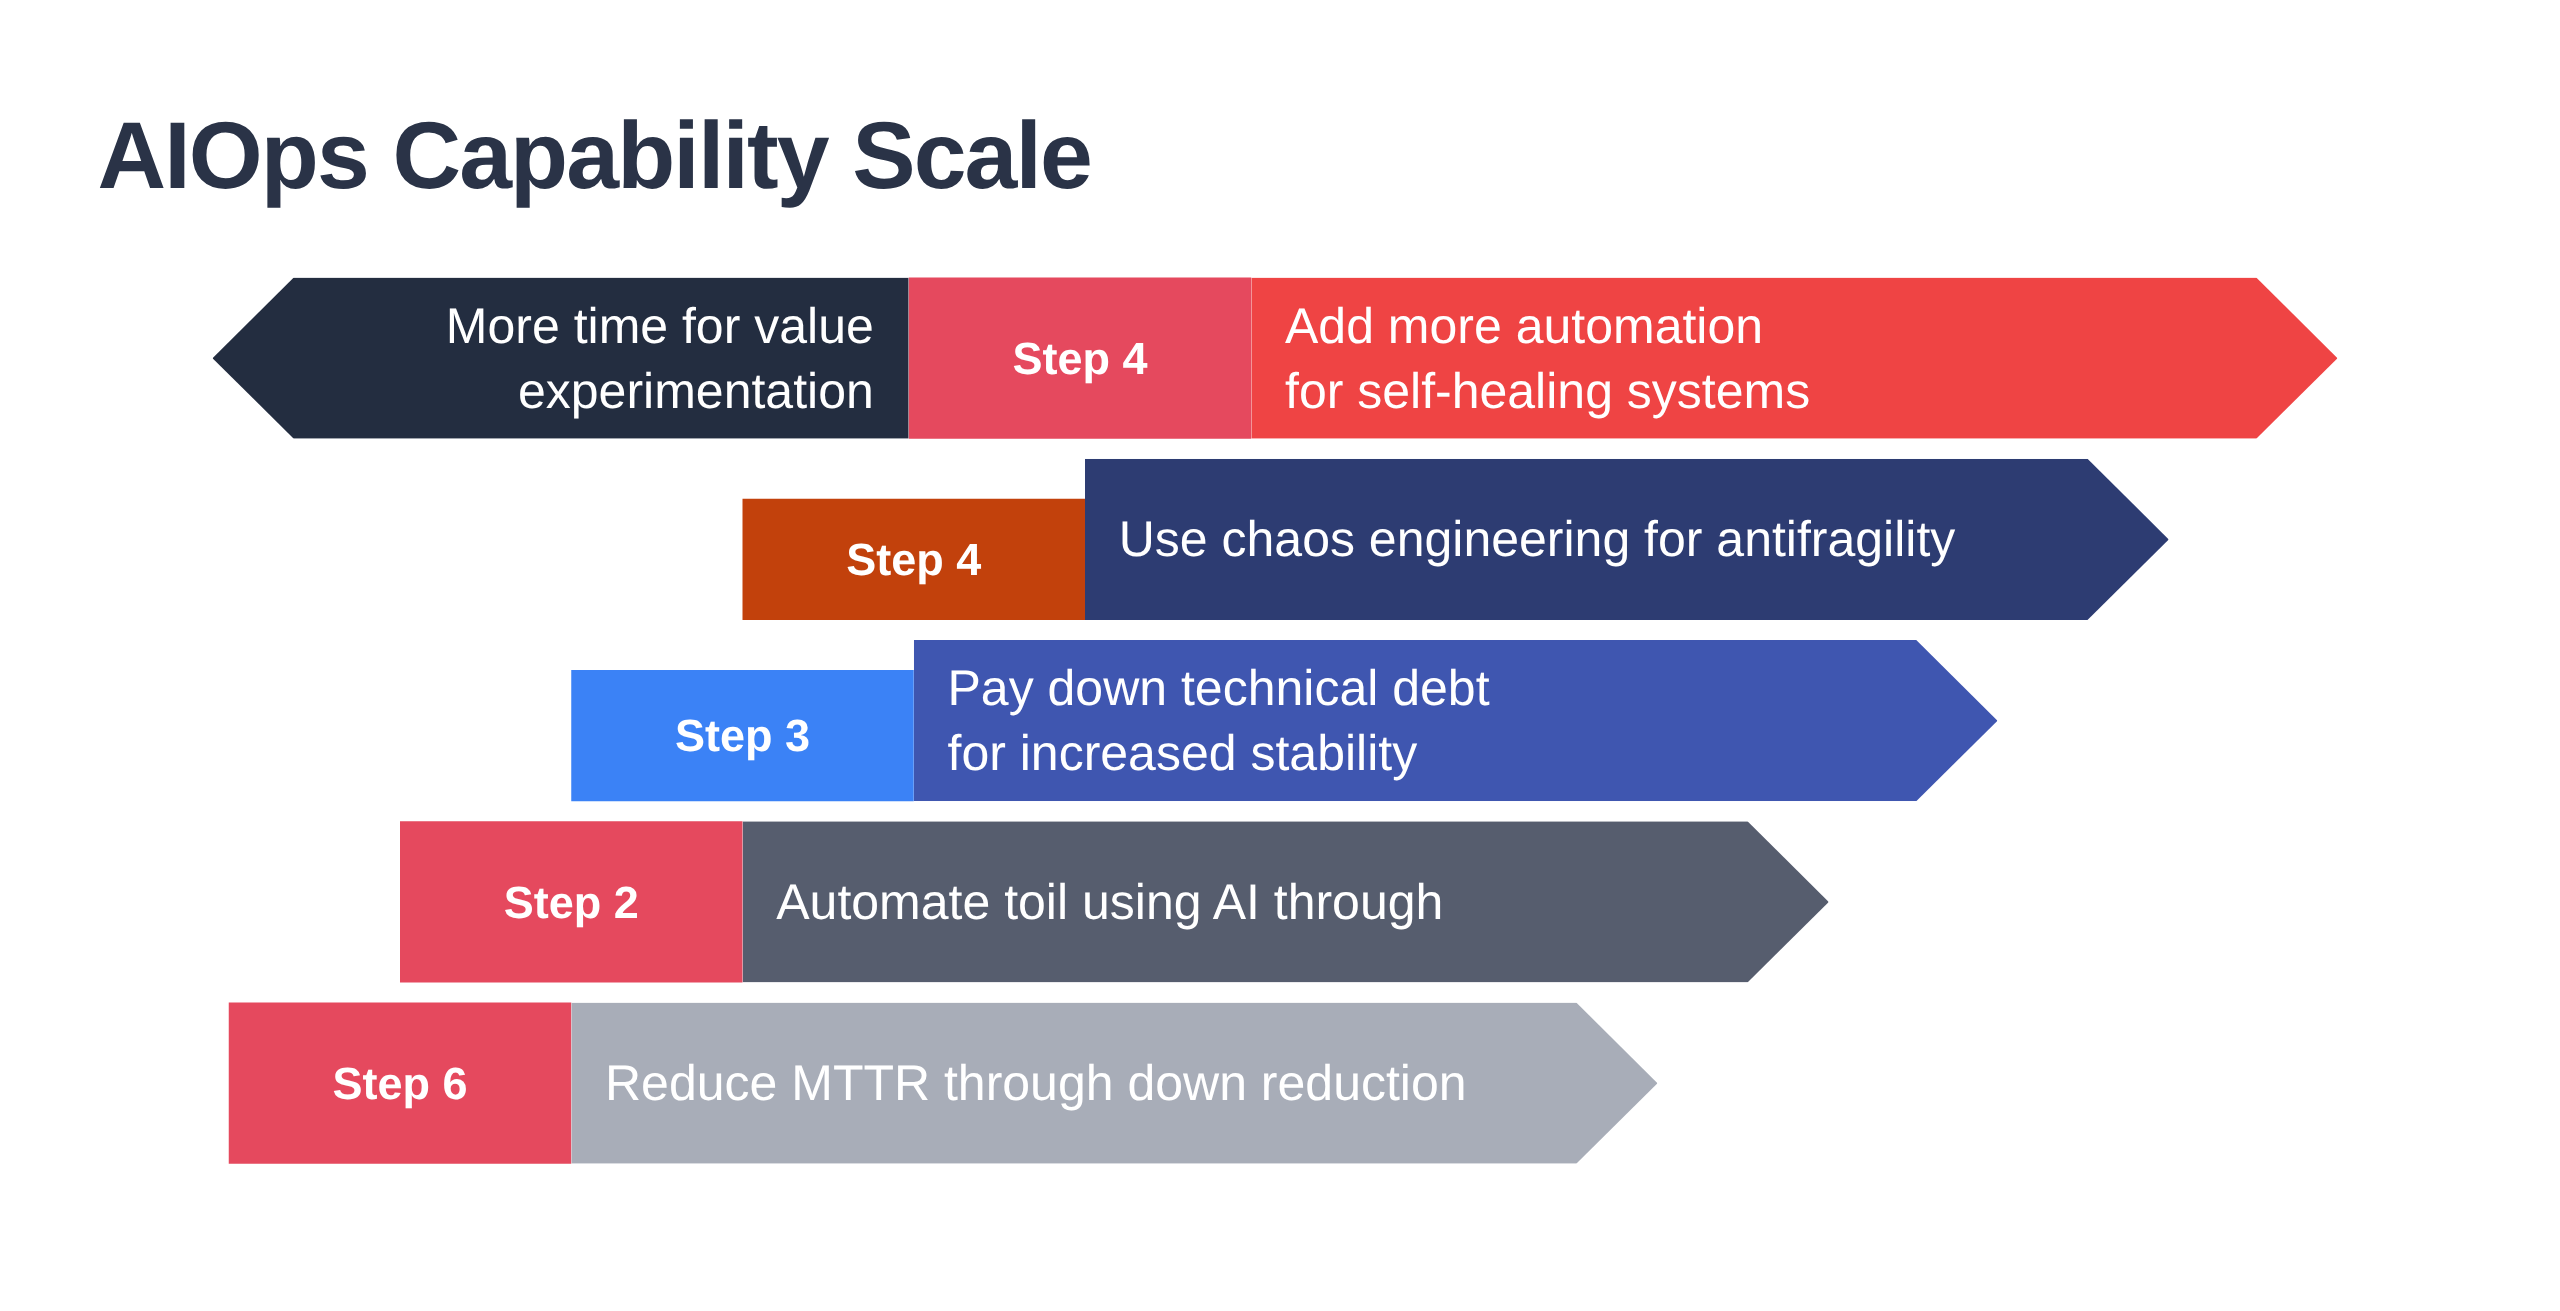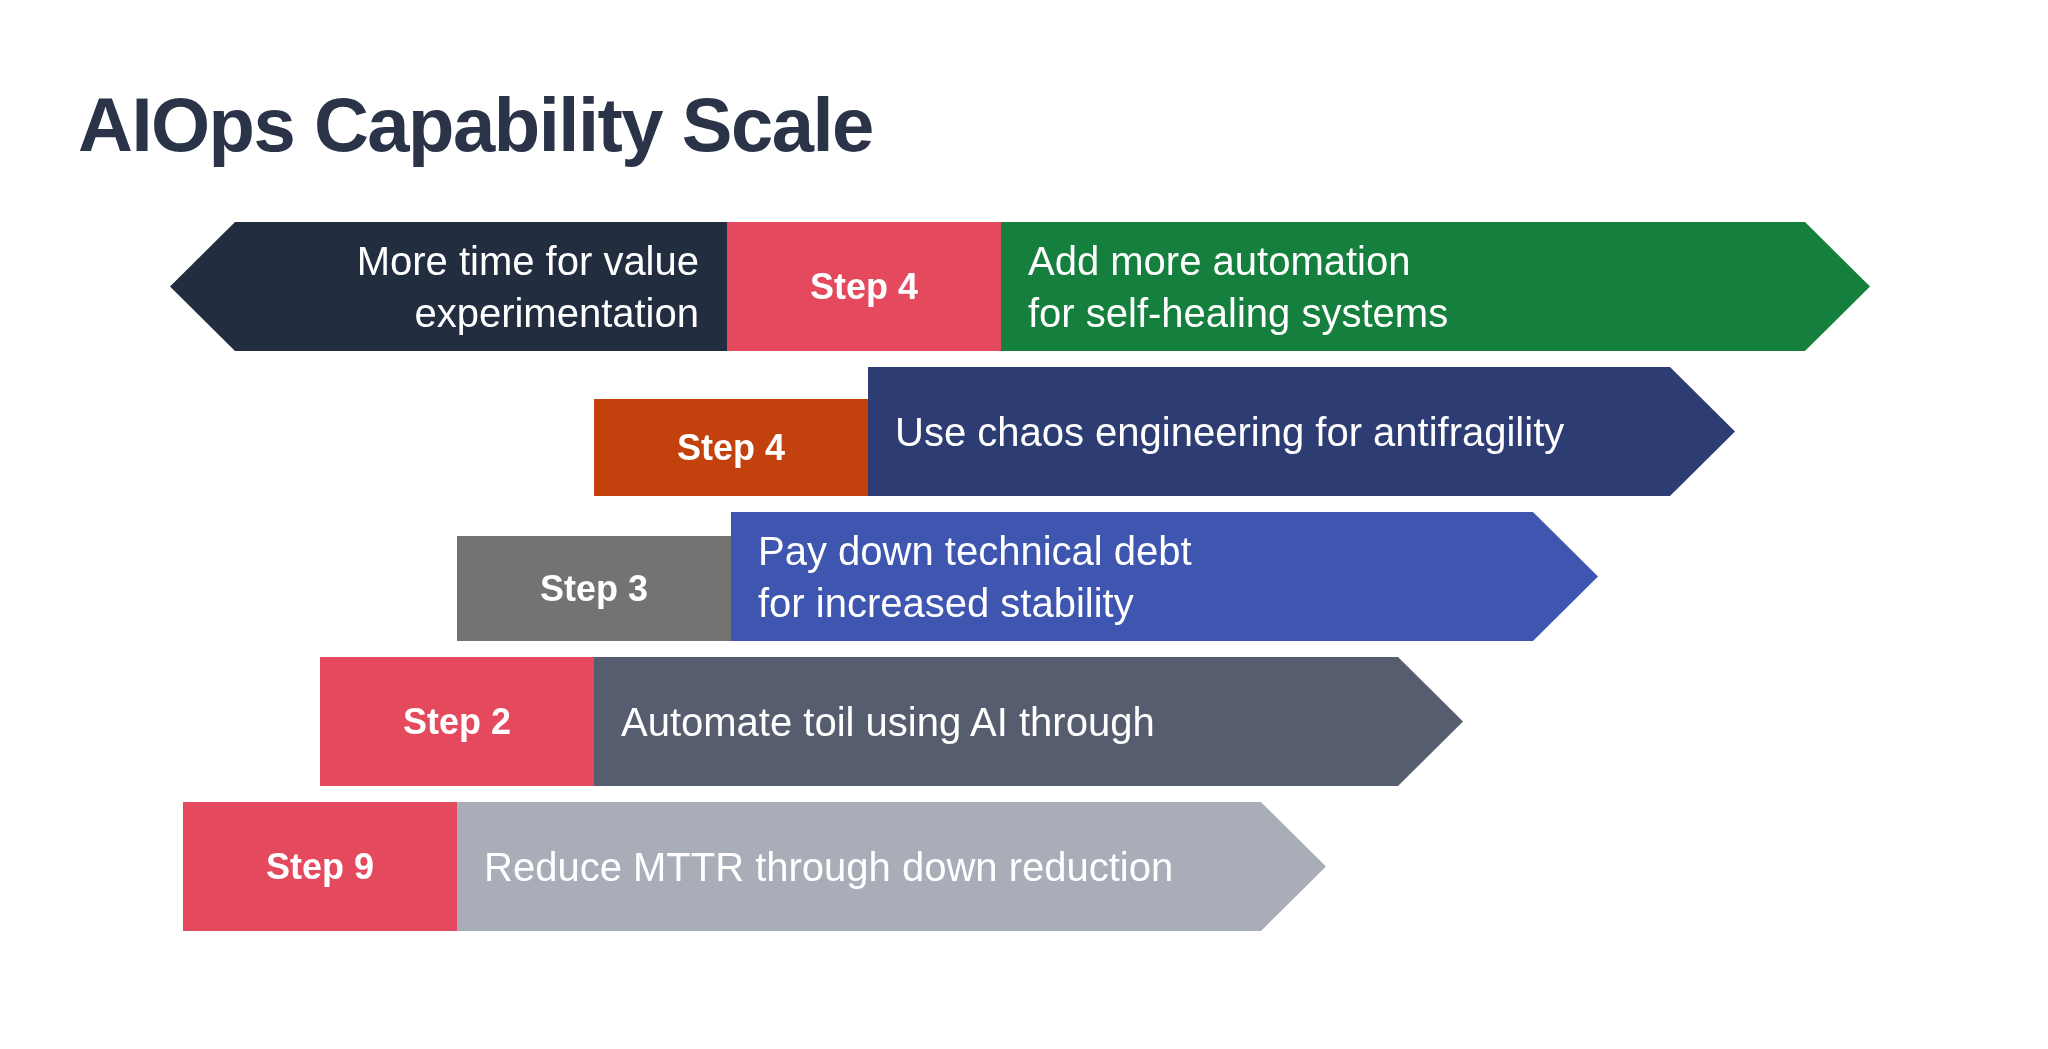--- a/index.html
+++ b/index.html
@@ -71,38 +71,38 @@
 <body>
 
 <div class="canvas">
 
   <h1 class="page-title">AIOps Capability Scale</h1>
 
   <div class="row row-5">
     <div class="bar arrow-left" style="background: rgb(35, 45, 64);">More time for value
 experimentation</div>
     <div class="step-label" style="background: rgb(229, 73, 94);">Step 4</div>
-    <div class="bar arrow-right" style="background: #15803d;">Add more automation
+    <div class="bar arrow-right" style="background: #ef4444;">Add more automation
 for self-healing systems</div>
   </div>
 
   <div class="row row-4">
     <div class="step-label" style="background: #c2410c; margin-top: 32px;">Step 4</div>
     <div class="bar arrow-right" style="background: rgb(45, 60, 114);">Use chaos engineering for antifragility</div>
   </div>
 
   <div class="row row-3">
-    <div class="step-label" style="background: #737373; margin-top: 24px;">Step 3</div>
+    <div class="step-label" style="background: #3b82f6; margin-top: 24px;">Step 3</div>
     <div class="bar arrow-right" style="background: rgb(63, 86, 176);">Pay down technical debt
 for increased stability</div>
   </div>
 
   <div class="row row-2">
     <div class="step-label" style="background: rgb(229, 73, 94);">Step 2</div>
     <div class="bar arrow-right" style="background: rgb(86, 93, 110);">Automate toil using AI through</div>
   </div>
 
   <div class="row row-1">
-    <div class="step-label" style="background: rgb(229, 73, 94);">Step 9</div>
+    <div class="step-label" style="background: rgb(229, 73, 94);">Step 6</div>
     <div class="bar arrow-right" style="background: rgb(168, 173, 184);">Reduce MTTR through down reduction</div>
   </div>
 
 </div>
 
 </body></html>

